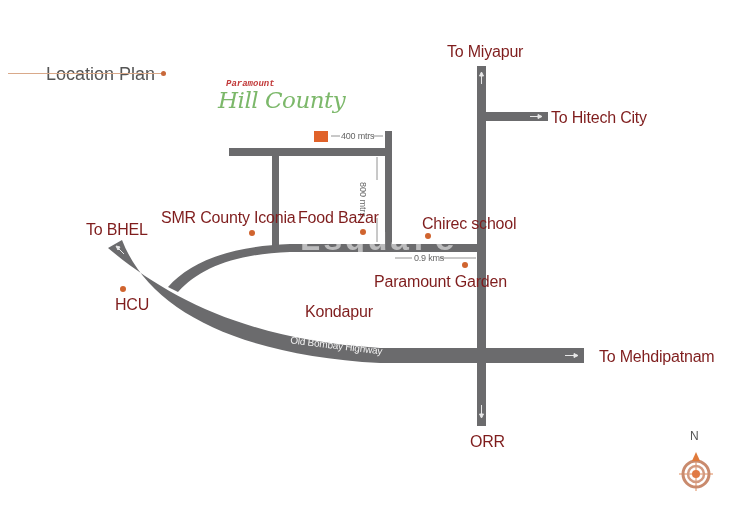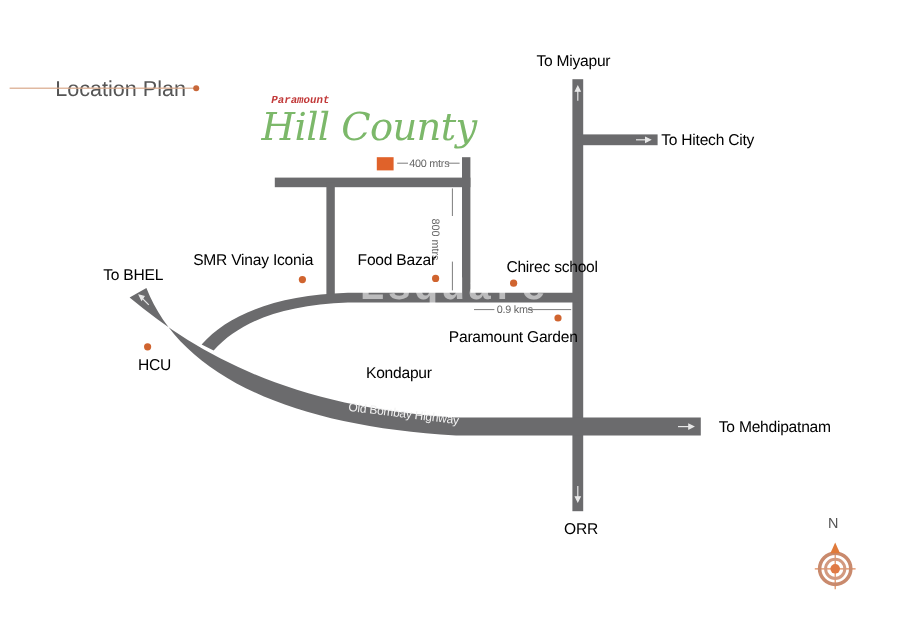--- a/index.html
+++ b/index.html
@@ -1,31 +1,31 @@
 <!DOCTYPE html>
 <html><head>
   <meta charset="utf-8">
   <style>
     html, body { margin: 0; padding: 0; background: #ffffff; }
     body { width: 755px; height: 514px; position: relative; overflow: hidden;
            font-family: "Liberation Sans", sans-serif; }
     #map { position: absolute; left: 0; top: 0; }
-    .lbl { position: absolute; color: #000000; font-size: 13px; white-space: nowrap;
+    .lbl { position: absolute; color: #7f1d1d; font-size: 16px; white-space: nowrap;
            font-family: "Liberation Sans", sans-serif; letter-spacing: -0.2px; }
     .title { position: absolute; left: 46px; top: 64px; font-size: 18px; color: #555;
              font-family: "Liberation Sans", sans-serif; }
     .title-line { position: absolute; left: 8px; top: 73px; width: 156px; height: 1px; background: #d9a98a; }
     .title-dot { position: absolute; left: 161px; top: 71px; width: 5px; height: 5px; border-radius: 50%; background: #c8683a; }
     .dot { position: absolute; width: 6px; height: 6px; border-radius: 50%; background: #d0642f; }
     .site { position: absolute; left: 314px; top: 131px; width: 14px; height: 11px; background: #e0622a; }
     .small { font-size: 9px; color: #666; }
     .logo-top { position: absolute; left: 226px; top: 79px; font-family: Liberation Mono, monospace;
                 font-style: italic; font-weight: bold; font-size: 9px; color: #c23a3a; }
     .logo-main { position: absolute; left: 218px; top: 87px; font-family: "DejaVu Serif", serif;
-                 font-style: italic; font-size: 32px; color: #7cb86a; letter-spacing: -0.5px; }
+                 font-style: italic; font-size: 23px; color: #7cb86a; letter-spacing: -0.5px; }
     .watermark { position: absolute; left: 300px; top: 222px; font-size: 34px; font-weight: bold;
                  color: rgba(255,255,255,0.55); letter-spacing: 2px; font-family: Liberation Mono, monospace; }
     .vert { position: absolute; left: 368px; top: 182px; transform: rotate(90deg); transform-origin: left top;
             font-size: 9px; color: #666; white-space: nowrap; }
     .compass-n { position: absolute; left: 690px; top: 429px; font-size: 12px; color: #555; }
   </style>
 </head>
 <body>
 
 <svg id="map" width="755" height="514" viewBox="0 0 755 514">
@@ -92,21 +92,21 @@
 
 <div class="watermark">Esquare</div>
 
 <div class="lbl small" style="left:341px; top:131px;">400 mtrs</div>
 <div class="vert">800 mtrs</div>
 <div class="lbl small" style="left:414px; top:253px;">0.9 kms</div>
 
 <div class="lbl" style="left:447px; top:43px;">To Miyapur</div>
 <div class="lbl" style="left:551px; top:109px;">To Hitech City</div>
 <div class="lbl" style="left:86px; top:221px;">To BHEL</div>
-<div class="lbl" style="left:161px; top:209px;">SMR Vinay Iconia</div>
+<div class="lbl" style="left:161px; top:209px;">SMR County Iconia</div>
 <div class="dot" style="left:249px; top:230px;"></div>
 <div class="lbl" style="left:298px; top:209px;">Food Bazar</div>
 <div class="dot" style="left:360px; top:229px;"></div>
 <div class="lbl" style="left:398px; top:215px;margin-left:24px;">Chirec school</div>
 <div class="dot" style="left:425px; top:233px;"></div>
 <div class="dot" style="left:462px; top:262px;"></div>
 <div class="lbl" style="left:374px; top:273px;">Paramount Garden</div>
 <div class="dot" style="left:120px; top:286px;"></div>
 <div class="lbl" style="left:115px; top:296px;">HCU</div>
 <div class="lbl" style="left:305px; top:303px;">Kondapur</div>

